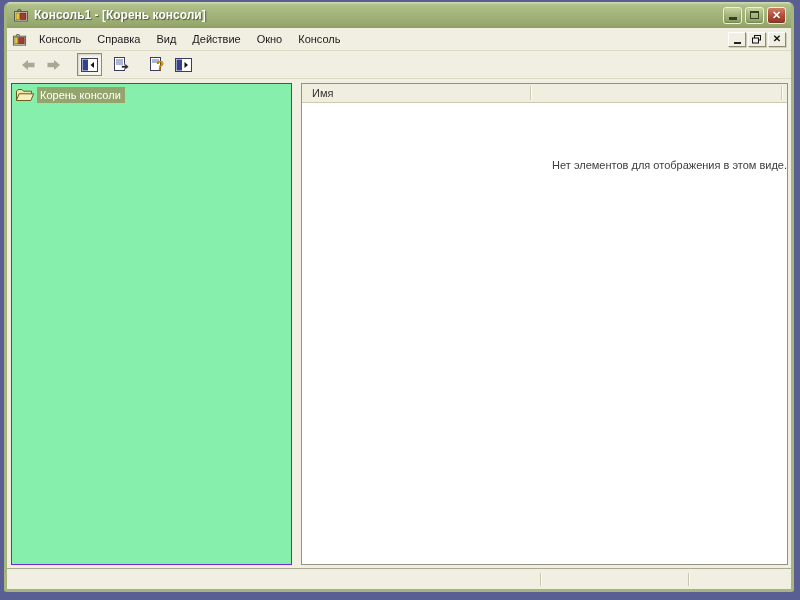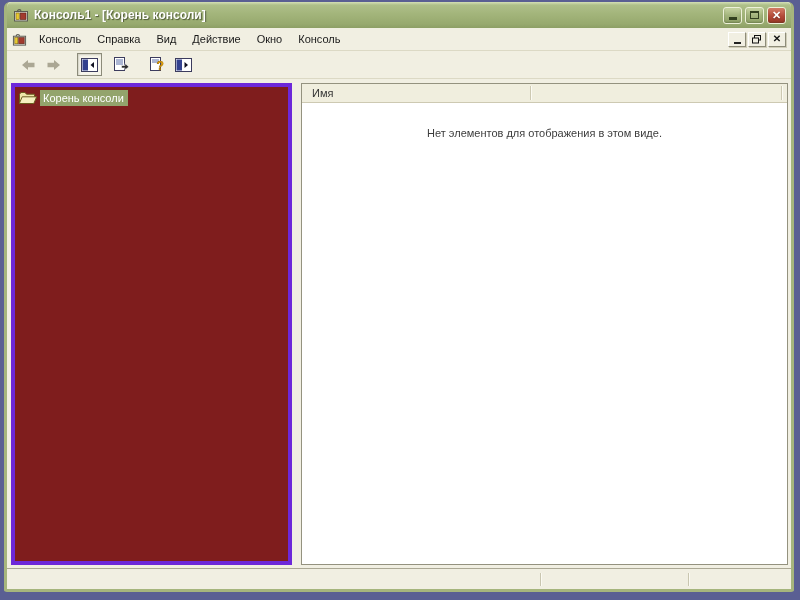--- a/index.html
+++ b/index.html
@@ -70,40 +70,40 @@
     border: 1px solid #8c8b7a; background: #f7f5eb;
     box-shadow: inset 1px 1px 2px rgba(90,90,70,.25);
   }
   .sep-sm { width: 6px; } .sep-md { width: 10px; }
   
   .content {
     flex: 1 1 auto; min-height: 0; background: #f1efe2;
     display: flex; padding: 4px 3px 3px 4px; position: relative;
   }
   .tree-pane {
-    width: 281px; flex: 0 0 281px; background: #7f1d1d;
-    border: 4px solid #6d28d9; overflow: hidden;
+    width: 281px; flex: 0 0 281px; background: #86efac;
+    border: 1px solid #6d28d9; overflow: hidden;
   }
   .splitter { width: 9px; flex: 0 0 9px; }
   .list-pane {
     flex: 1 1 auto; background: #fff; border: 1px solid #94927f;
-    display: flex; flex-direction: column; overflow: hidden;
+    display: flex; flex-direction: column; overflow: hidden; gap: 32px;
   }
   .tree-item { display: flex; align-items: center; margin: 3px 0 0 3px; font-size: 11px; }
   .tree-item .ticon { display: flex; margin-right: 2px; }
   .tree-label { background: #93a46c; color: #fff; padding: 2px 4px 2px 3px; }
   .list-header {
     height: 19px; flex: 0 0 19px; background: #f0eede;
     border-bottom: 1px solid #cdc9b2; position: relative;
     display: flex; align-items: center;
   }
   .col-name { font-size: 11px; color: #333; padding-left: 10px; width: 228px; }
   .col-div { position: absolute; top: 2px; bottom: 2px; width: 1px; background: #cdc9b2; box-shadow: 1px 0 0 #fcfbf4; }
   .list-body { flex: 1; position: relative; }
-  .empty-msg { margin-top: 24px; text-align: center; font-size: 11px; color: #3c3c3c; }
+  .empty-msg { margin-top: 24px; text-align: right; font-size: 11px; color: #3c3c3c; }
   
   .statusbar {
     height: 21px; flex: 0 0 21px; background: #f1efe2;
     border-top: 1px solid #abа894; border-top: 1px solid #aba894;
     position: relative;
   }
   .sb-div { position: absolute; top: 4px; bottom: 3px; width: 1px; background: #c9c6b0; box-shadow: 1px 0 0 #fbfaf2; }
 </style>
 </head>
 <body>

